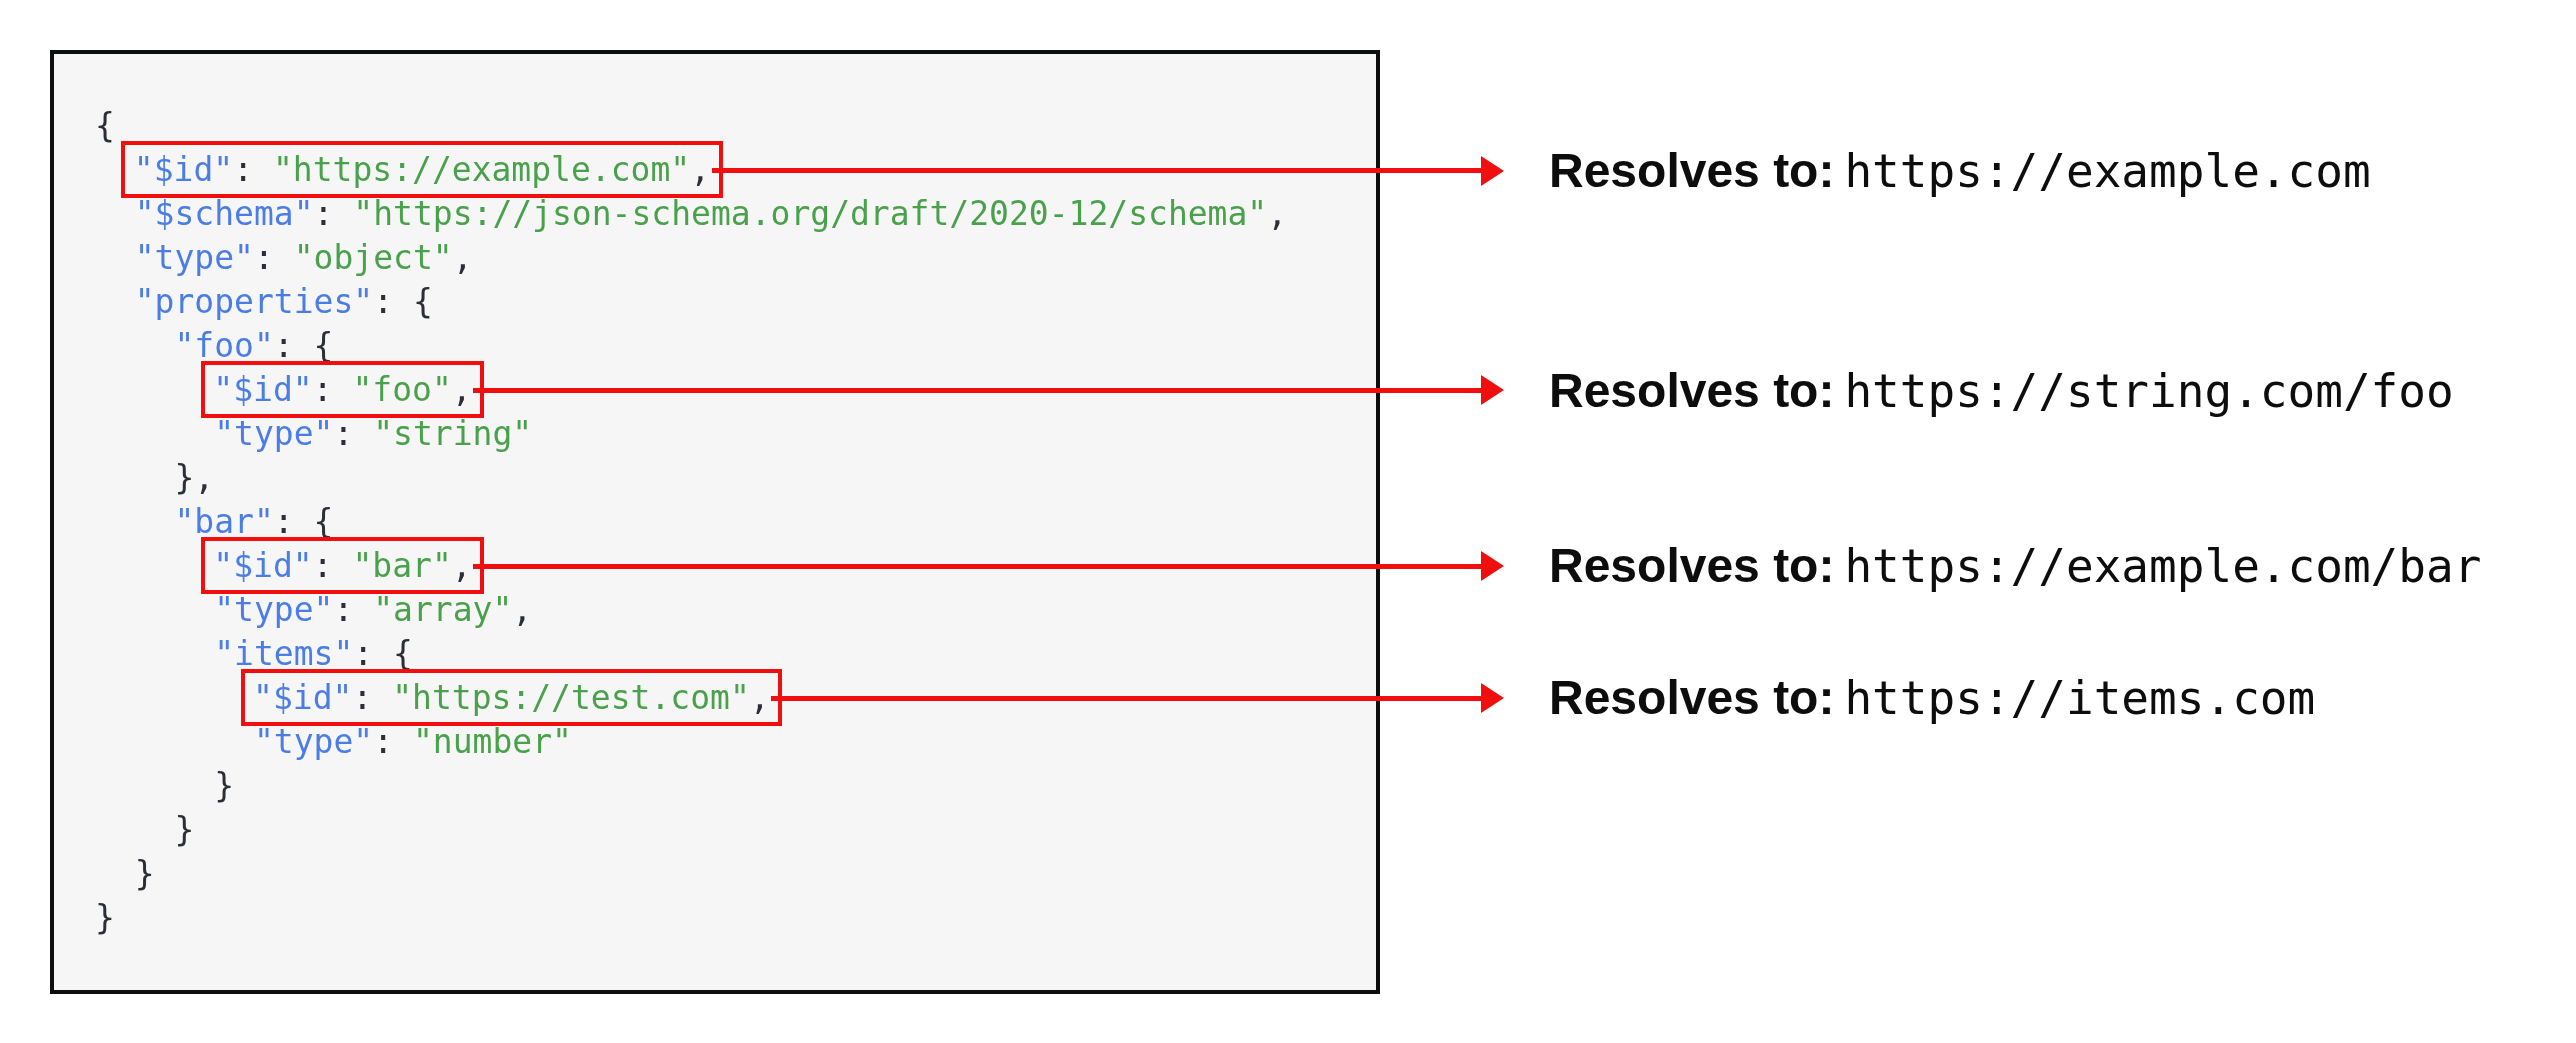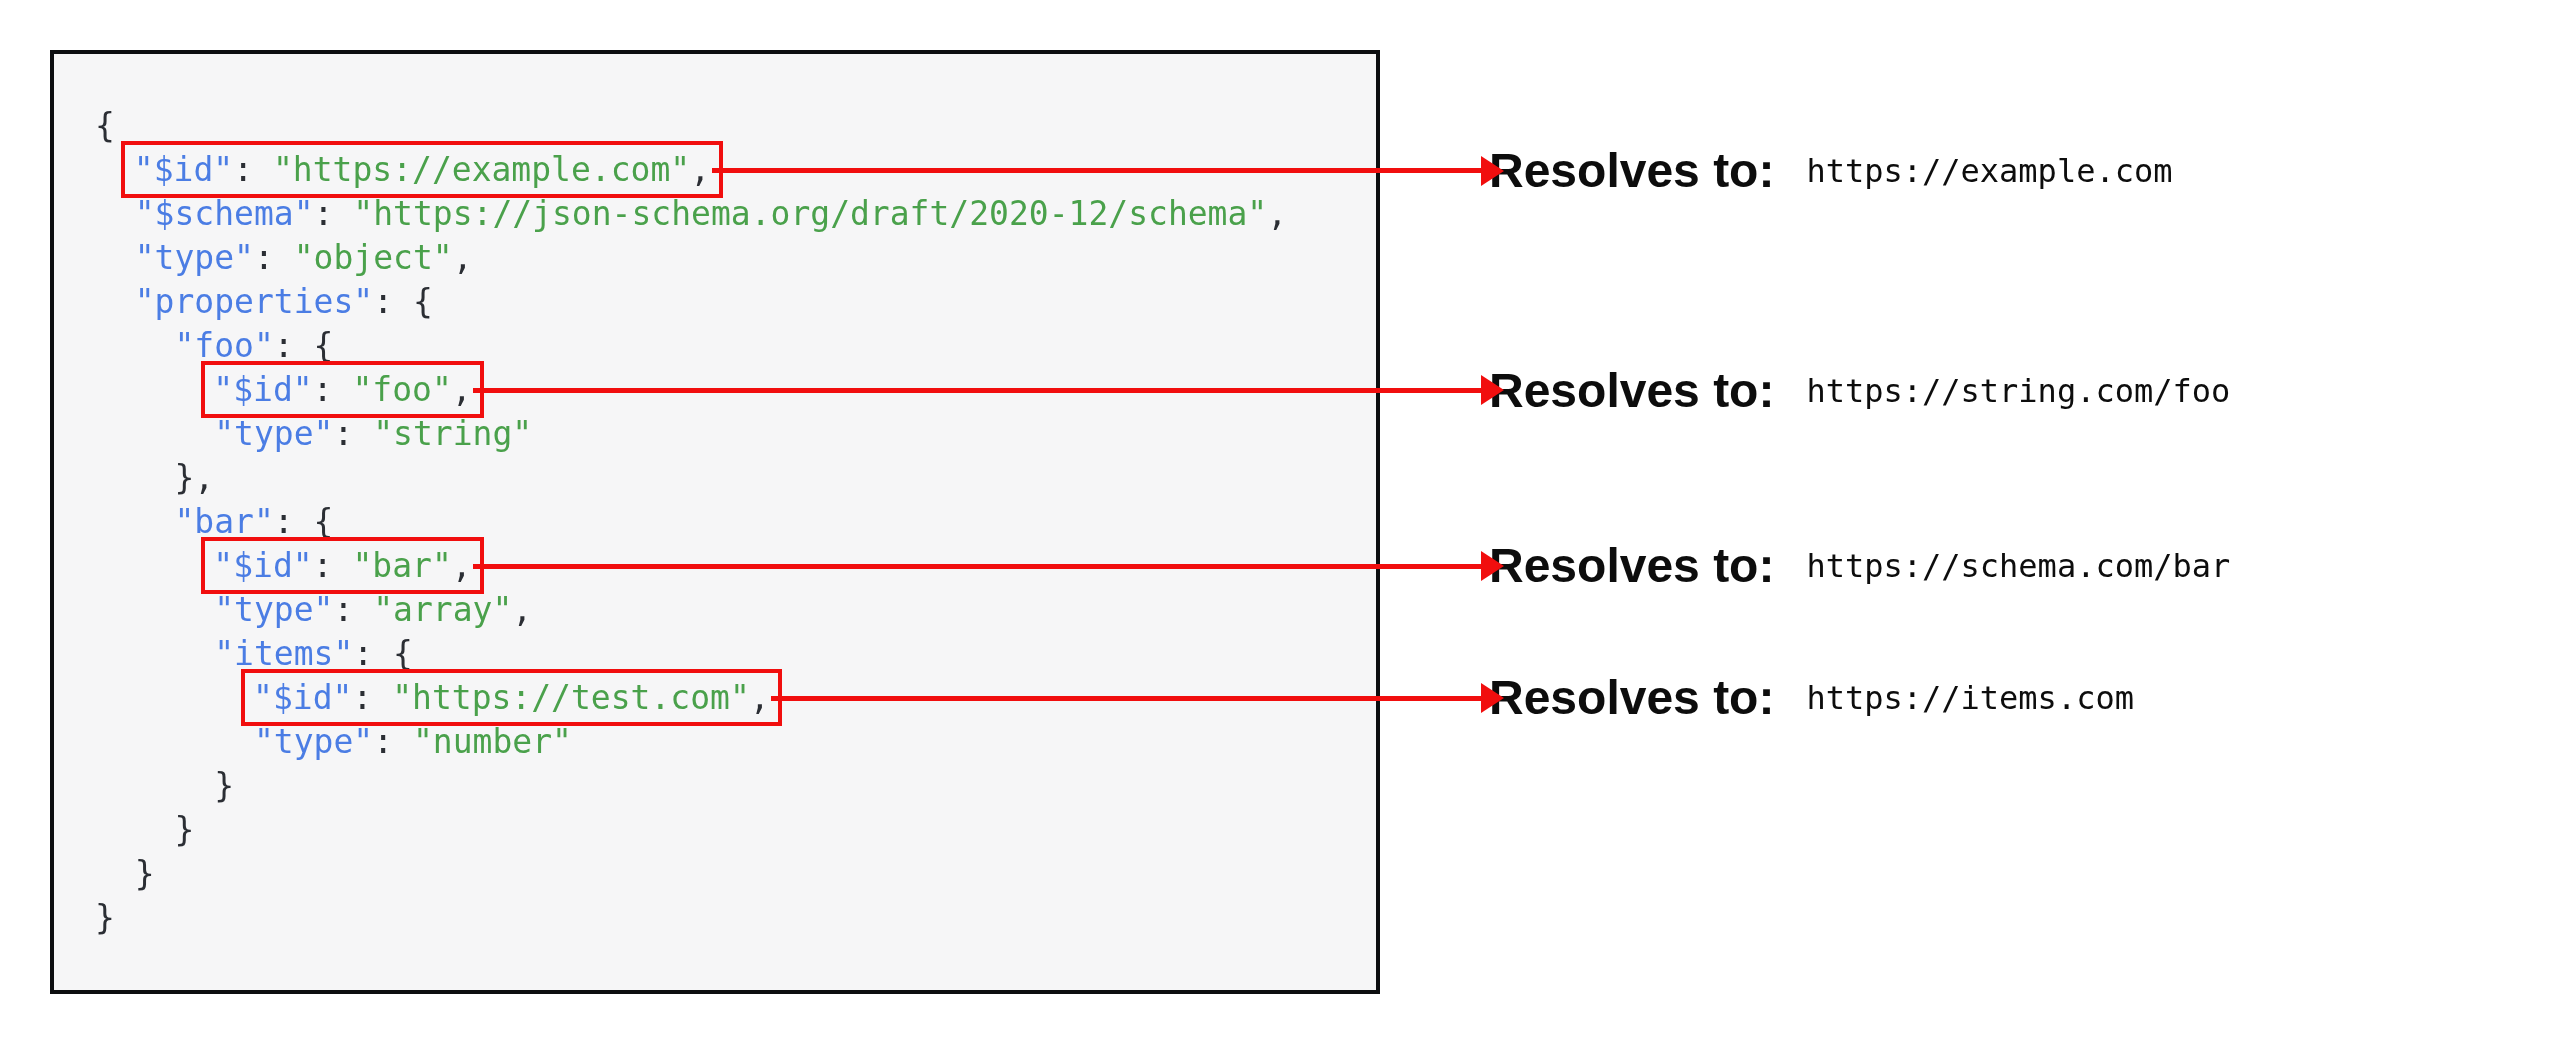--- a/index.html
+++ b/index.html
@@ -54,34 +54,34 @@
   }
   .al-1{left:712px;top:168px;width:771px;}
   .al-2{left:473px; top:388px;width:1009px;}
   .al-3{left:473px; top:564px;width:1009px;}
   .al-4{left:771px;top:696px;width:711px;}
   .ah-1{left:1481px;top:156px;}
   .ah-2{left:1481px;top:375px;}
   .ah-3{left:1481px;top:551px;}
   .ah-4{left:1481px;top:683px;}
   .ann-row{
-    position:absolute;left:1489px;height:63px;
-    display:flex;align-items:center;white-space:nowrap;gap:16px;
+    position:absolute;left:1549px;height:63px;
+    display:flex;align-items:center;white-space:nowrap;
   }
   .ann-1{top:139px;}
   .ann-2{top:359px;}
   .ann-3{top:534px;}
   .ann-4{top:666px;}
   .ann-label{
     font-family:"Liberation Sans", sans-serif;
     font-weight:700;font-size:48px;color:var(--c-ann);
   }
   .ann-url{
     font-family:"DejaVu Sans Mono", monospace;
-    font-size:32px;color:var(--c-ann);margin-left:16px;
+    font-size:46px;color:var(--c-ann);margin-left:10px;
   }
 </style>
 </head>
 <body>
 
 <div class="code-panel">
   <pre class="code-pre" id="code-lines"><div class="code-line"><span class="tk-pun">{</span></div><div class="code-line">  <span class="redbox"><span class="tk-key">"$id"</span><span class="tk-pun">: </span><span class="tk-str">"https://example.com"</span><span class="tk-pun">,</span></span></div><div class="code-line">  <span class="tk-key">"$schema"</span><span class="tk-pun">: </span><span class="tk-str">"https://json-schema.org/draft/2020-12/schema"</span><span class="tk-pun">,</span></div><div class="code-line">  <span class="tk-key">"type"</span><span class="tk-pun">: </span><span class="tk-str">"object"</span><span class="tk-pun">,</span></div><div class="code-line">  <span class="tk-key">"properties"</span><span class="tk-pun">: {</span></div><div class="code-line">    <span class="tk-key">"foo"</span><span class="tk-pun">: {</span></div><div class="code-line">      <span class="redbox"><span class="tk-key">"$id"</span><span class="tk-pun">: </span><span class="tk-str">"foo"</span><span class="tk-pun">,</span></span></div><div class="code-line">      <span class="tk-key">"type"</span><span class="tk-pun">: </span><span class="tk-str">"string"</span></div><div class="code-line">    <span class="tk-pun">},</span></div><div class="code-line">    <span class="tk-key">"bar"</span><span class="tk-pun">: {</span></div><div class="code-line">      <span class="redbox"><span class="tk-key">"$id"</span><span class="tk-pun">: </span><span class="tk-str">"bar"</span><span class="tk-pun">,</span></span></div><div class="code-line">      <span class="tk-key">"type"</span><span class="tk-pun">: </span><span class="tk-str">"array"</span><span class="tk-pun">,</span></div><div class="code-line">      <span class="tk-key">"items"</span><span class="tk-pun">: {</span></div><div class="code-line">        <span class="redbox"><span class="tk-key">"$id"</span><span class="tk-pun">: </span><span class="tk-str">"https://test.com"</span><span class="tk-pun">,</span></span></div><div class="code-line">        <span class="tk-key">"type"</span><span class="tk-pun">: </span><span class="tk-str">"number"</span></div><div class="code-line">      <span class="tk-pun">}</span></div><div class="code-line">    <span class="tk-pun">}</span></div><div class="code-line">  <span class="tk-pun">}</span></div><div class="code-line"><span class="tk-pun">}</span></div></pre>
 </div>
 
 <div class="arrow-line al-1"></div>
@@ -97,20 +97,20 @@
     <div class="ann-row ann-1">
       <span class="ann-label">Resolves to:</span>
       <span class="ann-url">https://example.com</span>
     </div>
     <div class="ann-row ann-2">
       <span class="ann-label">Resolves to:</span>
       <span class="ann-url">https://string.com/foo</span>
     </div>
     <div class="ann-row ann-3">
       <span class="ann-label">Resolves to:</span>
-      <span class="ann-url">https://schema.com/bar</span>
+      <span class="ann-url">https://example.com/bar</span>
     </div>
     <div class="ann-row ann-4">
       <span class="ann-label">Resolves to:</span>
       <span class="ann-url">https://items.com</span>
     </div>
   </div>
 
 
 </body></html>

